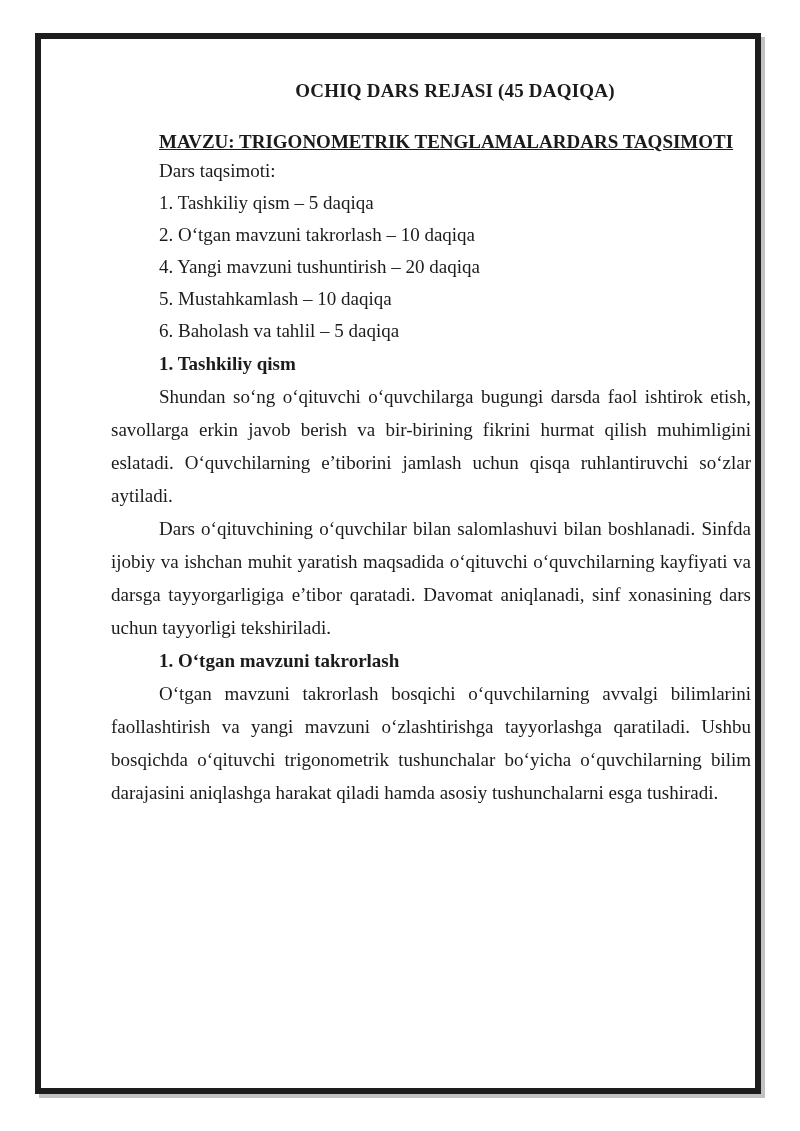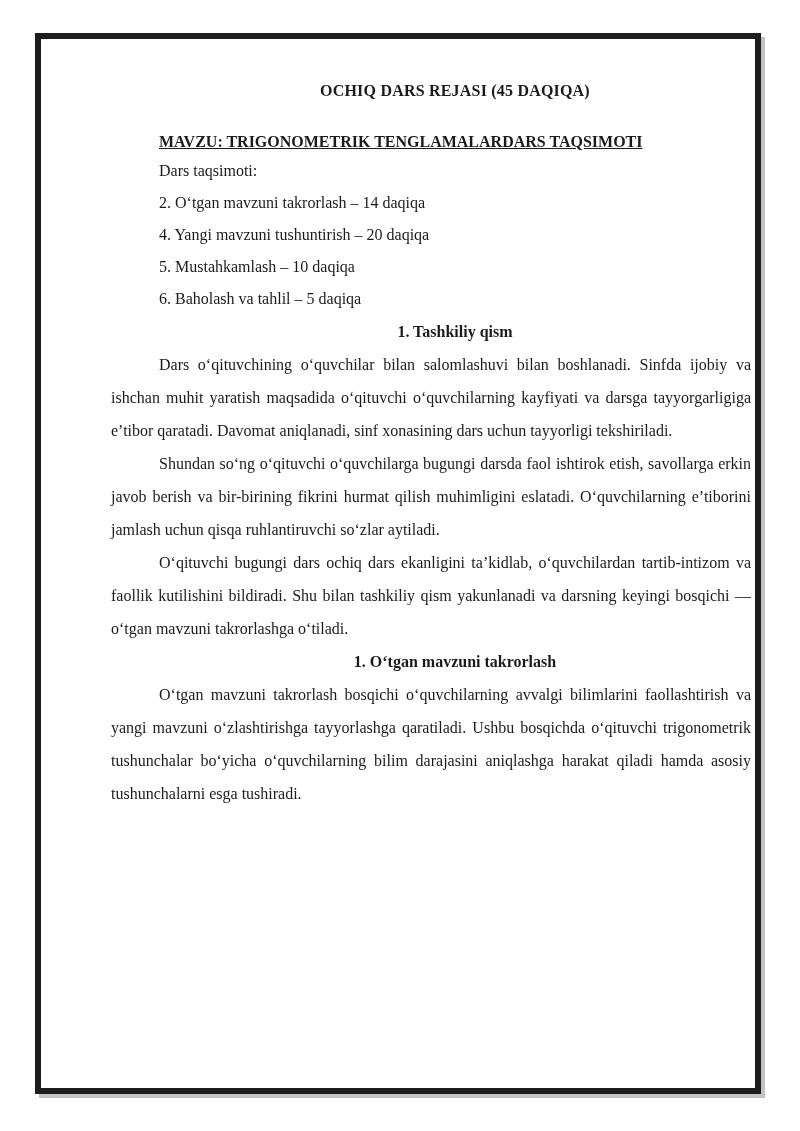--- a/index.html
+++ b/index.html
@@ -17,21 +17,21 @@
     position: absolute;
     left: 35px; top: 33px;
     width: 726px; height: 1061px;
     border: 6px solid #1d1d1d;
     background: #ffffff;
     box-shadow: 4px 4px 0 #c2c2c2;
     overflow: hidden;
   }
   .text-area {
     padding: 40px 4px 0 70px;
-    font-size: 16px;
+    font-size: 19px;
   }
   .doc-title {
     font-weight: bold;
     text-align: center;
     padding-left: 48px;      
     line-height: 24px;
     margin-bottom: 25px;
     letter-spacing: 0.2px;
   }
   .subject-line {
@@ -47,49 +47,48 @@
     text-indent: 48px;
   }
   .schedule-item {
     line-height: 32px;
     text-indent: 48px;
   }
   .section-heading {
     font-weight: bold;
     line-height: 33px;
     text-indent: 48px;
-    text-align: center;
   }
   .para {
     line-height: 33px;
     text-indent: 48px;
     text-align: justify;
   }
 </style>
 </head>
 <body>
 
 <div class="doc-frame">
   <div class="text-area">
 
     <div class="doc-title">OCHIQ DARS REJASI (45 DAQIQA)</div>
 
     <div class="subject-line">MAVZU: TRIGONOMETRIK TENGLAMALARDARS TAQSIMOTI</div>
 
     <div class="schedule-label">Dars taqsimoti:</div>
 
-    <div class="schedule-item">2. O‘tgan mavzuni takrorlash – 14 daqiqa</div>
+    <div class="schedule-item">1. Tashkiliy qism – 5 daqiqa</div>
+    <div class="schedule-item">2. O‘tgan mavzuni takrorlash – 10 daqiqa</div>
     <div class="schedule-item">4. Yangi mavzuni tushuntirish – 20 daqiqa</div>
     <div class="schedule-item">5. Mustahkamlash – 10 daqiqa</div>
     <div class="schedule-item">6. Baholash va tahlil – 5 daqiqa</div>
 
     <div class="section-heading">1. Tashkiliy qism</div>
 
+    <p class="para">Shundan so‘ng o‘qituvchi o‘quvchilarga bugungi darsda faol ishtirok etish, savollarga erkin javob berish va bir-birining fikrini hurmat qilish muhimligini eslatadi. O‘quvchilarning e’tiborini jamlash uchun qisqa ruhlantiruvchi so‘zlar aytiladi.</p>
     <p class="para">Dars o‘qituvchining o‘quvchilar bilan salomlashuvi bilan boshlanadi. Sinfda ijobiy va ishchan muhit yaratish maqsadida o‘qituvchi o‘quvchilarning kayfiyati va darsga tayyorgarligiga e’tibor qaratadi. Davomat aniqlanadi, sinf xonasining dars uchun tayyorligi tekshiriladi.</p>
-    <p class="para">Shundan so‘ng o‘qituvchi o‘quvchilarga bugungi darsda faol ishtirok etish, savollarga erkin javob berish va bir-birining fikrini hurmat qilish muhimligini eslatadi. O‘quvchilarning e’tiborini jamlash uchun qisqa ruhlantiruvchi so‘zlar aytiladi.</p>
-    <p class="para">O‘qituvchi bugungi dars ochiq dars ekanligini ta’kidlab, o‘quvchilardan tartib-intizom va faollik kutilishini bildiradi. Shu bilan tashkiliy qism yakunlanadi va darsning keyingi bosqichi — o‘tgan mavzuni takrorlashga o‘tiladi.</p>
 
     <div class="section-heading">1. O‘tgan mavzuni takrorlash</div>
 
     <p class="para">O‘tgan mavzuni takrorlash bosqichi o‘quvchilarning avvalgi bilimlarini faollashtirish va yangi mavzuni o‘zlashtirishga tayyorlashga qaratiladi. Ushbu bosqichda o‘qituvchi trigonometrik tushunchalar bo‘yicha o‘quvchilarning bilim darajasini aniqlashga harakat qiladi hamda asosiy tushunchalarni esga tushiradi.</p>
 
   </div>
 </div>
 
 </body></html>

